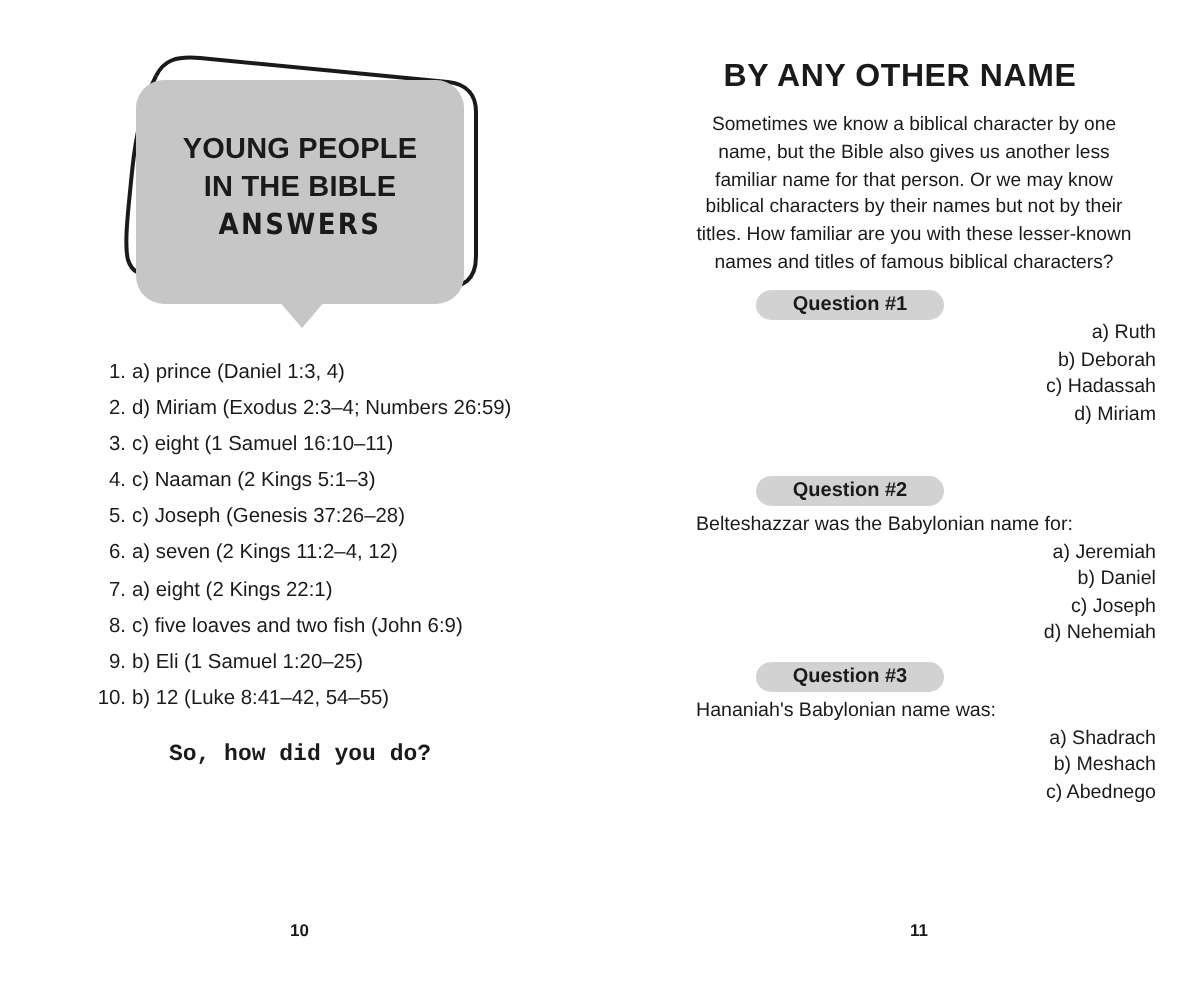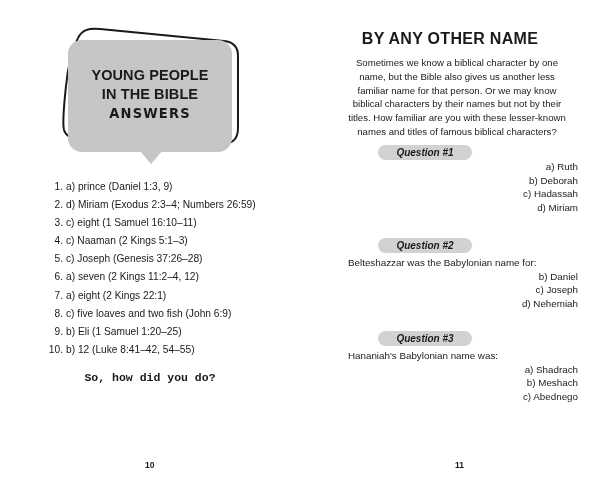--- a/index.html
+++ b/index.html
@@ -31,21 +31,21 @@
   .pagenum { position:absolute; top:460px; font-weight:bold; font-size:8.5px; }
   .left .pagenum { left:145px; }
   .right .pagenum { left:155px; }
 
   .title { position:absolute; left:0; width:300px; top:30px; text-align:center;
            font-weight:bold; font-size:16px; letter-spacing:0.3px; }
   .intro { position:absolute; left:48px; width:218px; top:56px; text-align:center;
            font-size:9.6px; line-height:13.8px; }
   .qsec { position:absolute; left:48px; width:230px; }
   .pill { margin-left:30px; width:94px; height:15px; line-height:15px; background:#d2d2d2;
-          border-radius:8px; text-align:center; font-weight:bold; font-size:10px;font-style:italic; }
+          border-radius:8px; text-align:center; font-weight:bold; font-size:10px; }
   .prompt { font-size:9.8px; margin-top:3px; line-height:13.5px; }
   .opts { list-style:none; margin:0; padding:0 0 0 18px; font-size:9.8px; }
   .opts li { line-height:13.6px;text-align:right; }
 </style>
 </head>
 <body>
 
 <div class="page left">
   <div class="bubble-wrap">
     <svg class="bubble-outline" width="200" height="135" viewBox="0 0 200 135">
@@ -55,21 +55,21 @@
     <div class="bubble"></div>
     <div class="bubble-tail"></div>
     <div class="bubble-text">
       <div>YOUNG PEOPLE</div>
       <div>IN THE BIBLE</div>
       <div class="ans">ANSWERS</div>
     </div>
   </div>
 
   <ol class="answers">
-    <li><span class="num">1.</span><span>a) prince (Daniel 1:3, 9)</span></li>
+    <li><span class="num">1.</span><span>a) prince (Daniel 1:3, 4)</span></li>
     <li><span class="num">2.</span><span>d) Miriam (Exodus 2:3–4; Numbers 26:59)</span></li>
     <li><span class="num">3.</span><span>c) eight (1 Samuel 16:10–11)</span></li>
     <li><span class="num">4.</span><span>c) Naaman (2 Kings 5:1–3)</span></li>
     <li><span class="num">5.</span><span>c) Joseph (Genesis 37:26–28)</span></li>
     <li><span class="num">6.</span><span>a) seven (2 Kings 11:2–4, 12)</span></li>
     <li><span class="num">7.</span><span>a) eight (2 Kings 22:1)</span></li>
     <li><span class="num">8.</span><span>c) five loaves and two fish (John 6:9)</span></li>
     <li><span class="num">9.</span><span>b) Eli (1 Samuel 1:20–25)</span></li>
     <li><span class="num">10.</span><span>b) 12 (Luke 8:41–42, 54–55)</span></li>
   </ol>
@@ -89,20 +89,21 @@
       <li>b) Deborah</li>
       <li>c) Hadassah</li>
       <li>d) Miriam</li>
     </ul>
   </div>
 
   <div class="qsec" style="top:238px;">
     <div class="pill">Question #2</div>
     <div class="prompt">Belteshazzar was the Babylonian name for:</div>
     <ul class="opts">
+      <li>a) Jeremiah</li>
       <li>b) Daniel</li>
       <li>c) Joseph</li>
       <li>d) Nehemiah</li>
     </ul>
   </div>
 
   <div class="qsec" style="top:331px;">
     <div class="pill">Question #3</div>
     <div class="prompt">Hananiah's Babylonian name was:</div>
     <ul class="opts">

